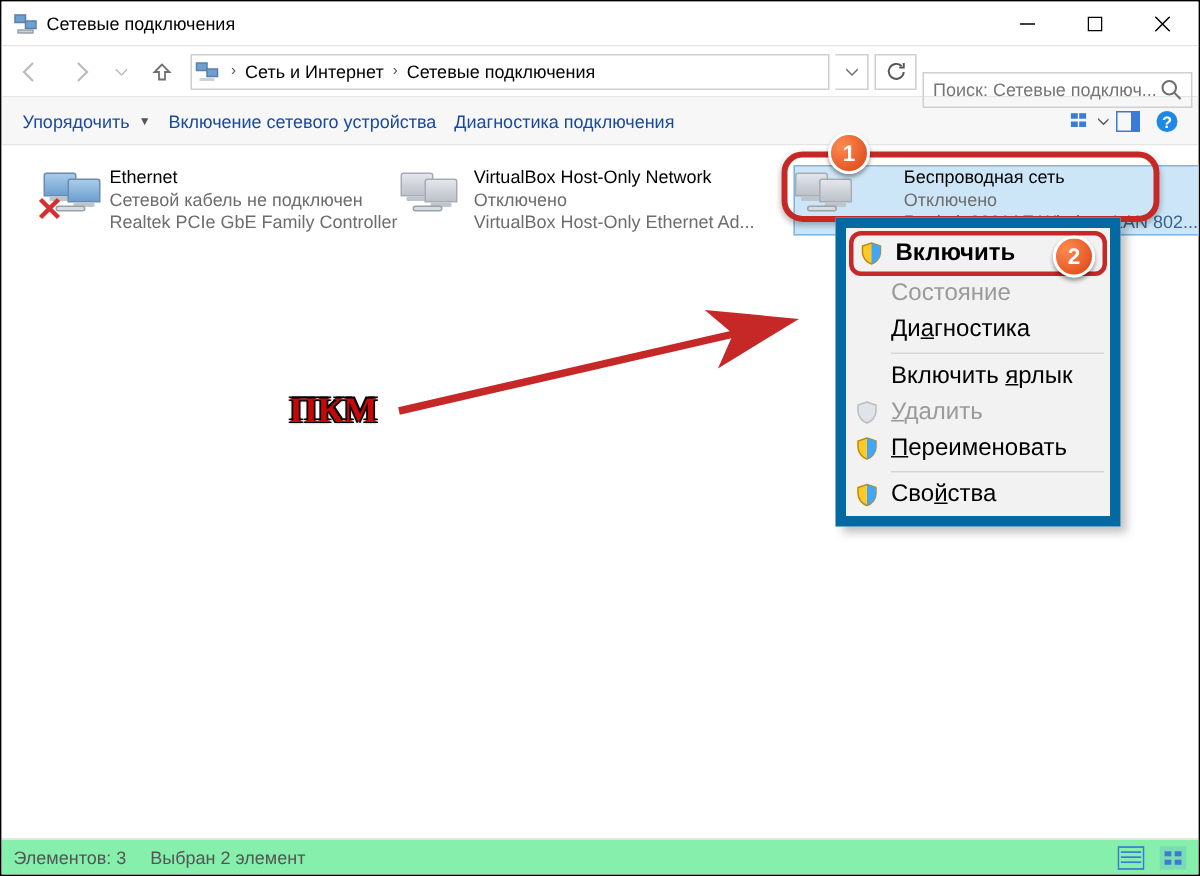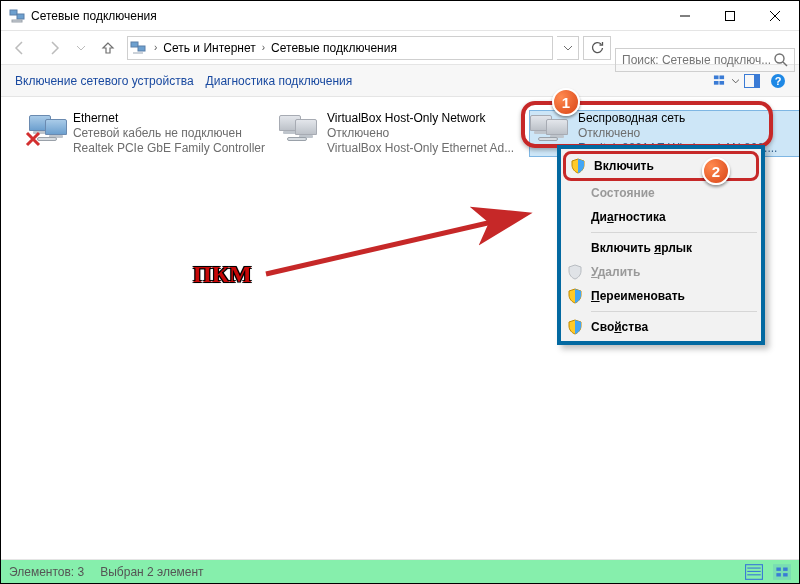--- a/index.html
+++ b/index.html
@@ -28,39 +28,39 @@
 
   
   .toolbar { height: 32px; background: #f7f7f7; display: flex; align-items: center; padding: 0 8px; border-bottom: 1px solid #e5e5e5; color: #1a4aa0; font-size: 12px; }
   .tbtn { padding: 4px 6px; display: flex; align-items: center; gap: 4px; }
   .tbtn .drop { font-size: 8px; margin-left: 2px; color: #555; }
   .tspacer { flex: 1; }
   .tviewbtn { width: 26px; height: 22px; display: flex; align-items: center; justify-content: center; color: #3a7bd5; }
 
   
   .content { position: relative; height: calc(100% - 30px - 34px - 32px - 24px); background: #fff; }
-  .conn { position: absolute; display: flex; align-items: flex-start; gap: 6px; font-size: 12px; }
+  .conn { position: absolute; display: flex; align-items: flex-start; gap: 6px; font-size: 12px; justify-content: space-between; }
   .conn .txt { line-height: 15px; color: #000; white-space: nowrap; }
   .conn .sub { color: #6d6d6d; }
   .conn.selected { background: #cde6f7; border: 1px solid #7eb6e3; padding-right: 8px; }
 
   .neticon { width: 42px; height: 36px; position: relative; }
   .neticon .scr { position: absolute; width: 22px; height: 16px; background: linear-gradient(#a9cbe8,#6da0cf); border: 1px solid #6a8ab0; border-radius: 2px 2px 0 0; }
   .neticon .base { position: absolute; width: 14px; height: 3px; background: #bfc5cc; border-radius: 1px; }
   .neticon .s1 { left: 0; top: 4px; }
   .neticon .b1 { left: 4px; top: 20px; }
   .neticon .s2 { left: 16px; top: 8px; }
   .neticon .b2 { left: 20px; top: 24px; }
   .neticon .bar { position: absolute; left: 8px; top: 26px; width: 20px; height: 4px; border: 1px solid #9aa1a9; border-radius: 2px; background: #d8dde2; }
   .neticon.gray .scr { background: linear-gradient(#e3e6eb,#bdc2c9); border-color: #a7abb3; }
   .redx { position: absolute; left: -4px; top: 20px; width: 16px; height: 16px; }
 
   
-  .ctxmenu { position: absolute; left: 556px; top: 48px; width: 208px; background: #f2f2f2; border: 4px solid #0369a1; box-shadow: 4px 4px 6px rgba(0,0,0,0.25); padding: 2px; font-size: 12px; z-index: 5; }
-  .ctxitem { height: 24px; display: flex; align-items: center; padding: 0 8px 0 28px; position: relative; color: #000; font-weight: bold; }
+  .ctxmenu { position: absolute; left: 556px; top: 48px; width: 190px; background: #f2f2f2; border: 7px solid #0369a1; box-shadow: 4px 4px 6px rgba(0,0,0,0.25); padding: 2px; font-size: 16px; z-index: 5; }
+  .ctxitem { height: 24px; display: flex; align-items: center; padding: 0 8px 0 28px; position: relative; color: #000; }
   .ctxitem.disabled { color: #9a9a9a; }
   .ctxsep { height: 1px; background: #d6d6d6; margin: 3px 2px 3px 28px; }
   .ctxicon { position: absolute; left: 4px; width: 16px; height: 16px; }
   .ctxitem.hl { border: 3px solid #c62828; border-radius: 8px; height: 30px; font-weight: bold; }
 
   
   .anno { position: absolute; border: 4px solid #c62828; border-radius: 14px; box-shadow: 0 2px 4px rgba(0,0,0,0.3); }
   .badge { position: absolute; width: 28px; height: 28px; border-radius: 50%; background: radial-gradient(circle at 30% 30%, #ff8a50, #d84315); color: #fff; font-weight: bold; font-size: 15px; display: flex; align-items: center; justify-content: center; border: 2px solid #fff; box-shadow: 0 2px 3px rgba(0,0,0,0.4); z-index: 10; }
   .pkm { position: absolute; font: 900 24px/1 Georgia, serif; color: #c80808; left: 192px; top: 165px;
          text-shadow: -1px -1px 0 #000, 1px -1px 0 #000, -1px 1px 0 #000, 1px 1px 0 #000, 0 0 2px #000; }
@@ -149,20 +149,24 @@
       <input placeholder="Поиск: Сетевые подключ..." style="">
       <svg class="sicon" viewBox="0 0 16 16">
           <circle cx="6.5" cy="6.5" r="4.5" fill="none" stroke="#707070" stroke-width="1.4"></circle>
           <path d="M10 10l4 4" stroke="#707070" stroke-width="1.4"></path>
         </svg>
     </div>
   </div>
 
   <div class="toolbar">
     <div class="tbtn">
+        <span>Упорядочить</span>
+        <span class="drop">▼</span>
+      </div>
+    <div class="tbtn">
         <span>Включение сетевого устройства</span>
       </div>
     <div class="tbtn">
         <span>Диагностика подключения</span>
       </div>
     <div class="tspacer"></div>
     <div class="tviewbtn">
         <svg width="18" height="16" viewBox="0 0 18 16">
           <rect x="1" y="2" width="5" height="4" fill="#3a7bd5"></rect>
           <rect x="7" y="2" width="5" height="4" fill="#3a7bd5"></rect>
@@ -200,21 +204,21 @@
             <path d="M2 2l12 12M14 2L2 14" stroke="#d32f2f" stroke-width="3"></path>
           </svg>
       </div>
       <div class="txt">
         <div>Ethernet</div>
         <div class="sub">Сетевой кабель не подключен</div>
         <div class="sub">Realtek PCIe GbE Family Controller</div>
       </div>
     </div>
 
-    <div class="conn" style="left:278px;top:14px;width:236px;">
+    <div class="conn" style="left:266px;top:14px;width:236px;">
       <div class="neticon gray">
         <div class="scr s1"></div>
           <div class="base b1"></div>
         <div class="scr s2"></div>
           <div class="base b2"></div>
         <div class="bar"></div>
       </div>
       <div class="txt">
         <div>VirtualBox Host-Only Network</div>
         <div class="sub">Отключено</div>

